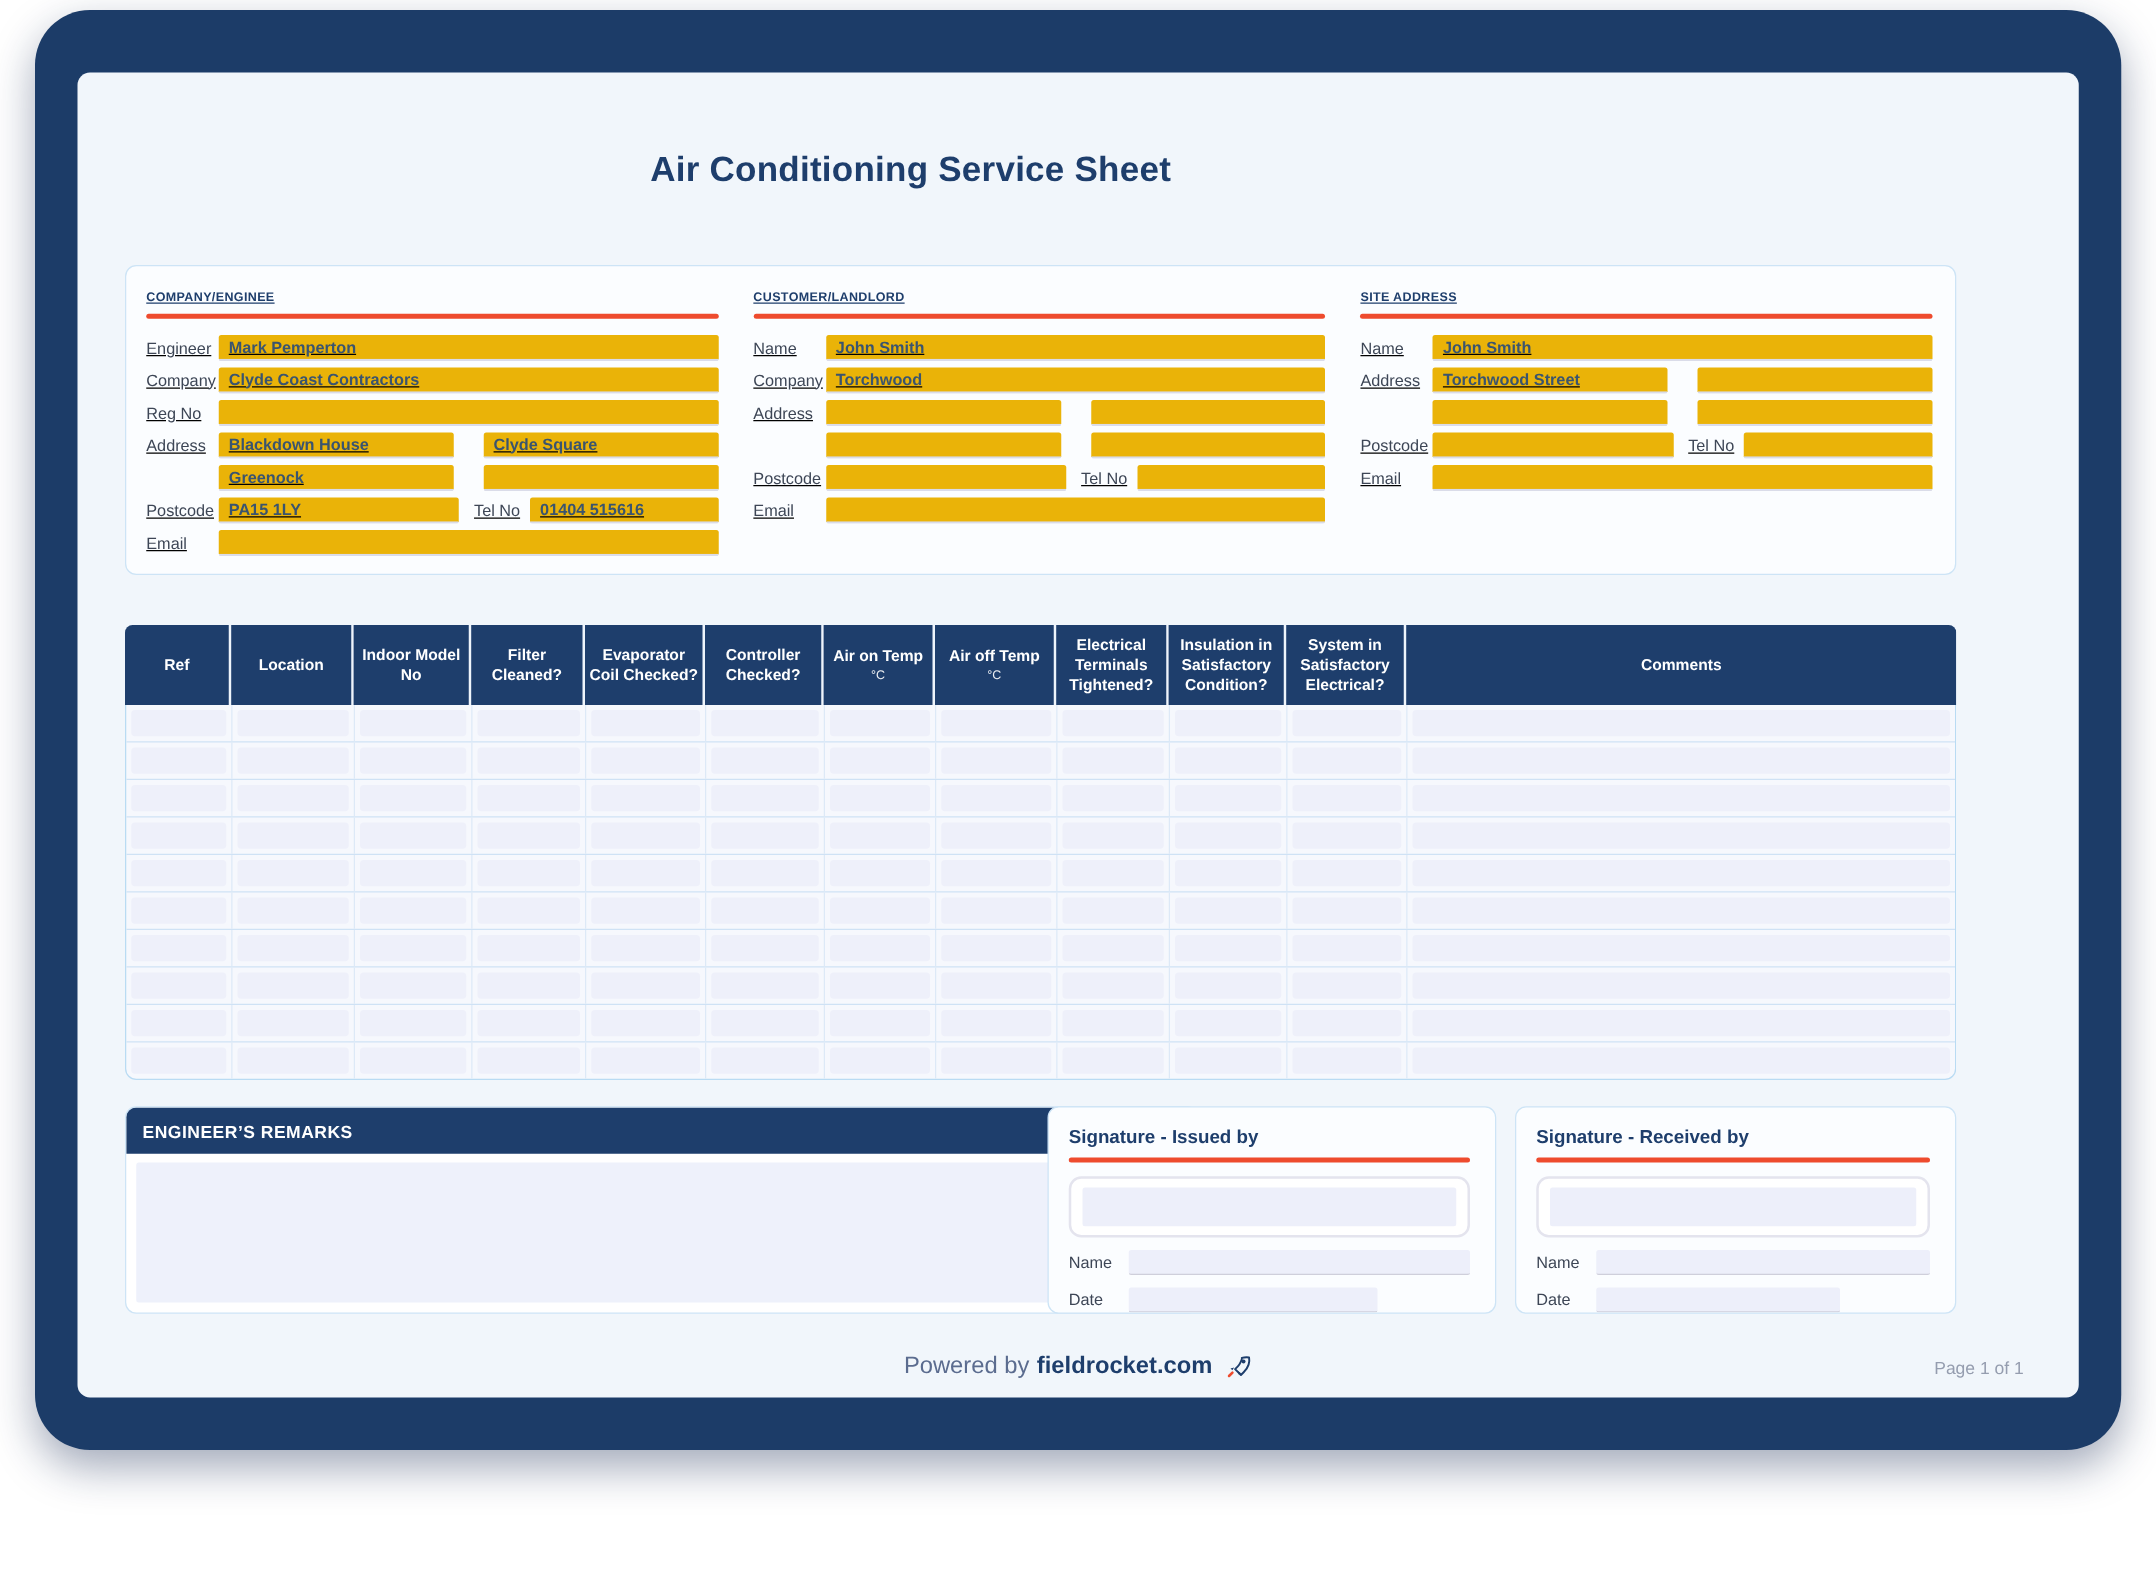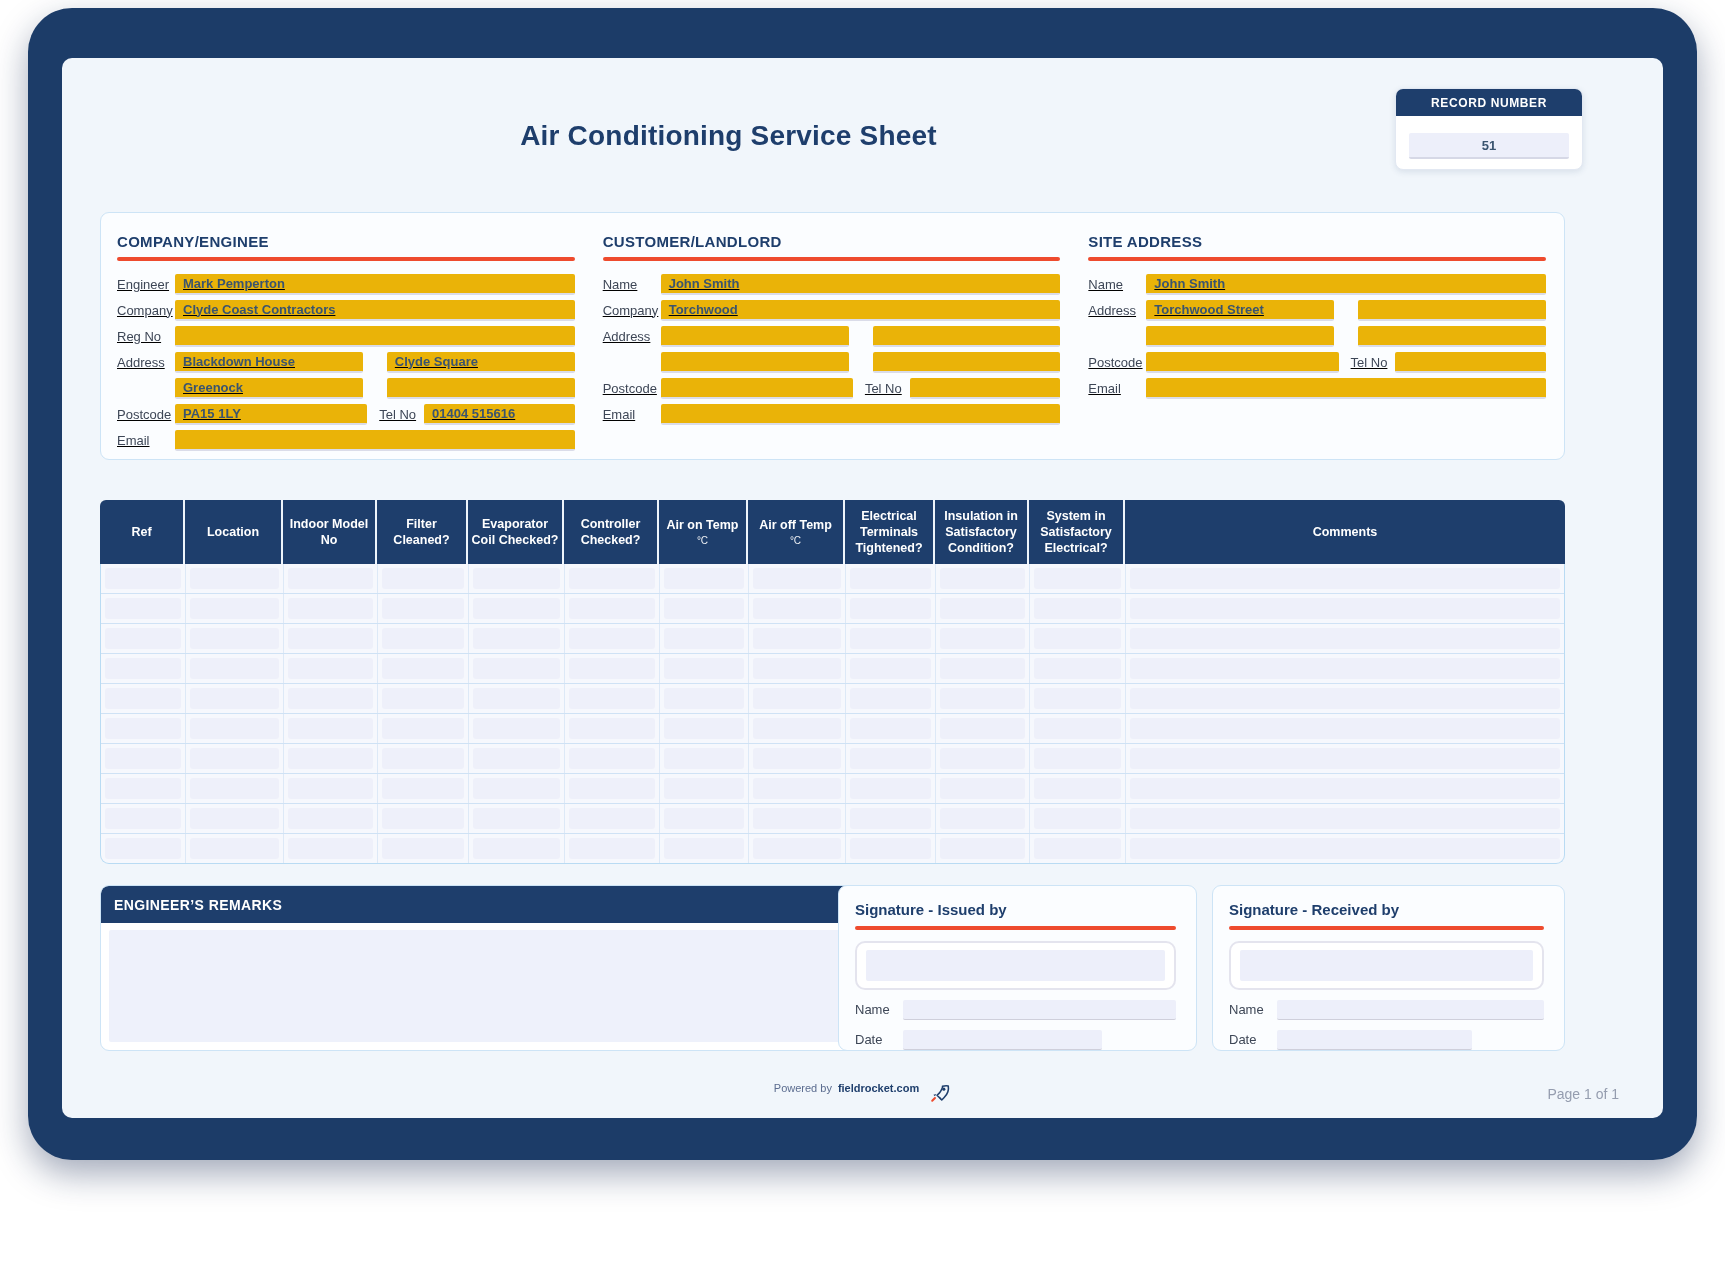--- a/index.html
+++ b/index.html
@@ -34,21 +34,21 @@
     display:flex; align-items:center; justify-content:center;
     font-size:13px; font-weight:bold; color:#3a546f;
   }
   
   .info-panel {
     position:absolute; left:38px; top:154px; width:1465px; height:248px;
     background:#fbfdff; border:1.5px solid #cde4f6; border-radius:9px;
     display:flex; gap:28px; padding:20px 18px 14px 16px;
   }
   .sec { flex:1; min-width:0; }
-  .sec-head { font-size:15px; font-weight:bold; color:#1e3e6c; letter-spacing:.3px; }
+  .sec-head { font-size:10px; font-weight:bold; color:#1e3e6c; letter-spacing:.3px;text-decoration:underline; }
   .sec-rule { height:4px; background:#ee4b2e; border-radius:2px; margin:7px 0 11px 0; }
   .frow { display:flex; align-items:center; height:24px; margin-bottom:2px;text-decoration:underline; }
   .flabel { width:58px; flex:0 0 58px; font-size:13px; color:#3d4656; }
   .flabel.mid { width:auto; flex:0 0 auto; margin:0 8px 0 12px; }
   .finput {
     flex:1; min-width:0; height:21px; background:#eab308;
     border-bottom:2px solid #dadcE9; border-radius:2px;
     font-size:13px; font-weight:bold; color:#3a546f;
     line-height:19px; padding:0 8px; white-space:nowrap; overflow:hidden;
   }
@@ -105,40 +105,36 @@
   .sig-pad-inner { width:100%; height:100%; background:#edeffa; border-radius:2px; }
   .sig-row { display:flex; align-items:center; margin-top:9px; height:21px; }
   .sig-row .slabel { flex:0 0 48px; font-size:13px; color:#3d4656; }
   .sig-row .sinput { height:20px; background:#edeffa; border-bottom:1.5px solid #cfcfdb; border-radius:2px; }
   .sinput.name { flex:1; }
   .sinput.date { flex:0 0 62%; }
   
   .footer-center {
     position:absolute; left:0; bottom:14px; width:100%;
     display:flex; align-items:flex-start; justify-content:center; gap:6px;
-    font-size:11px; color:#5b6c8f;
+    font-size:19px; color:#5b6c8f;
   }
   .footer-center .brand { font-weight:bold; color:#1e3e6c; }
   .footer-page {
     position:absolute; right:44px; bottom:16px; font-size:14px; color:#959daf;
   }
   .rocket-icon { margin-left:4px; }
 </style>
 </head>
 <body>
 
 <div class="frame">
   <div class="page">
 
     <div class="title">Air Conditioning Service Sheet</div>
 
-    <div class="record-box">
-      <div class="record-head">RECORD NUMBER</div>
-      <div class="record-input">51</div>
-    </div>
 
     <div class="info-panel">
 
       <div class="sec">
         <div class="sec-head">COMPANY/ENGINEE</div>
         <div class="sec-rule"></div>
         <div class="frow">
           <span class="flabel">Engineer</span>
           <span class="finput">Mark Pemperton</span>
         </div>

